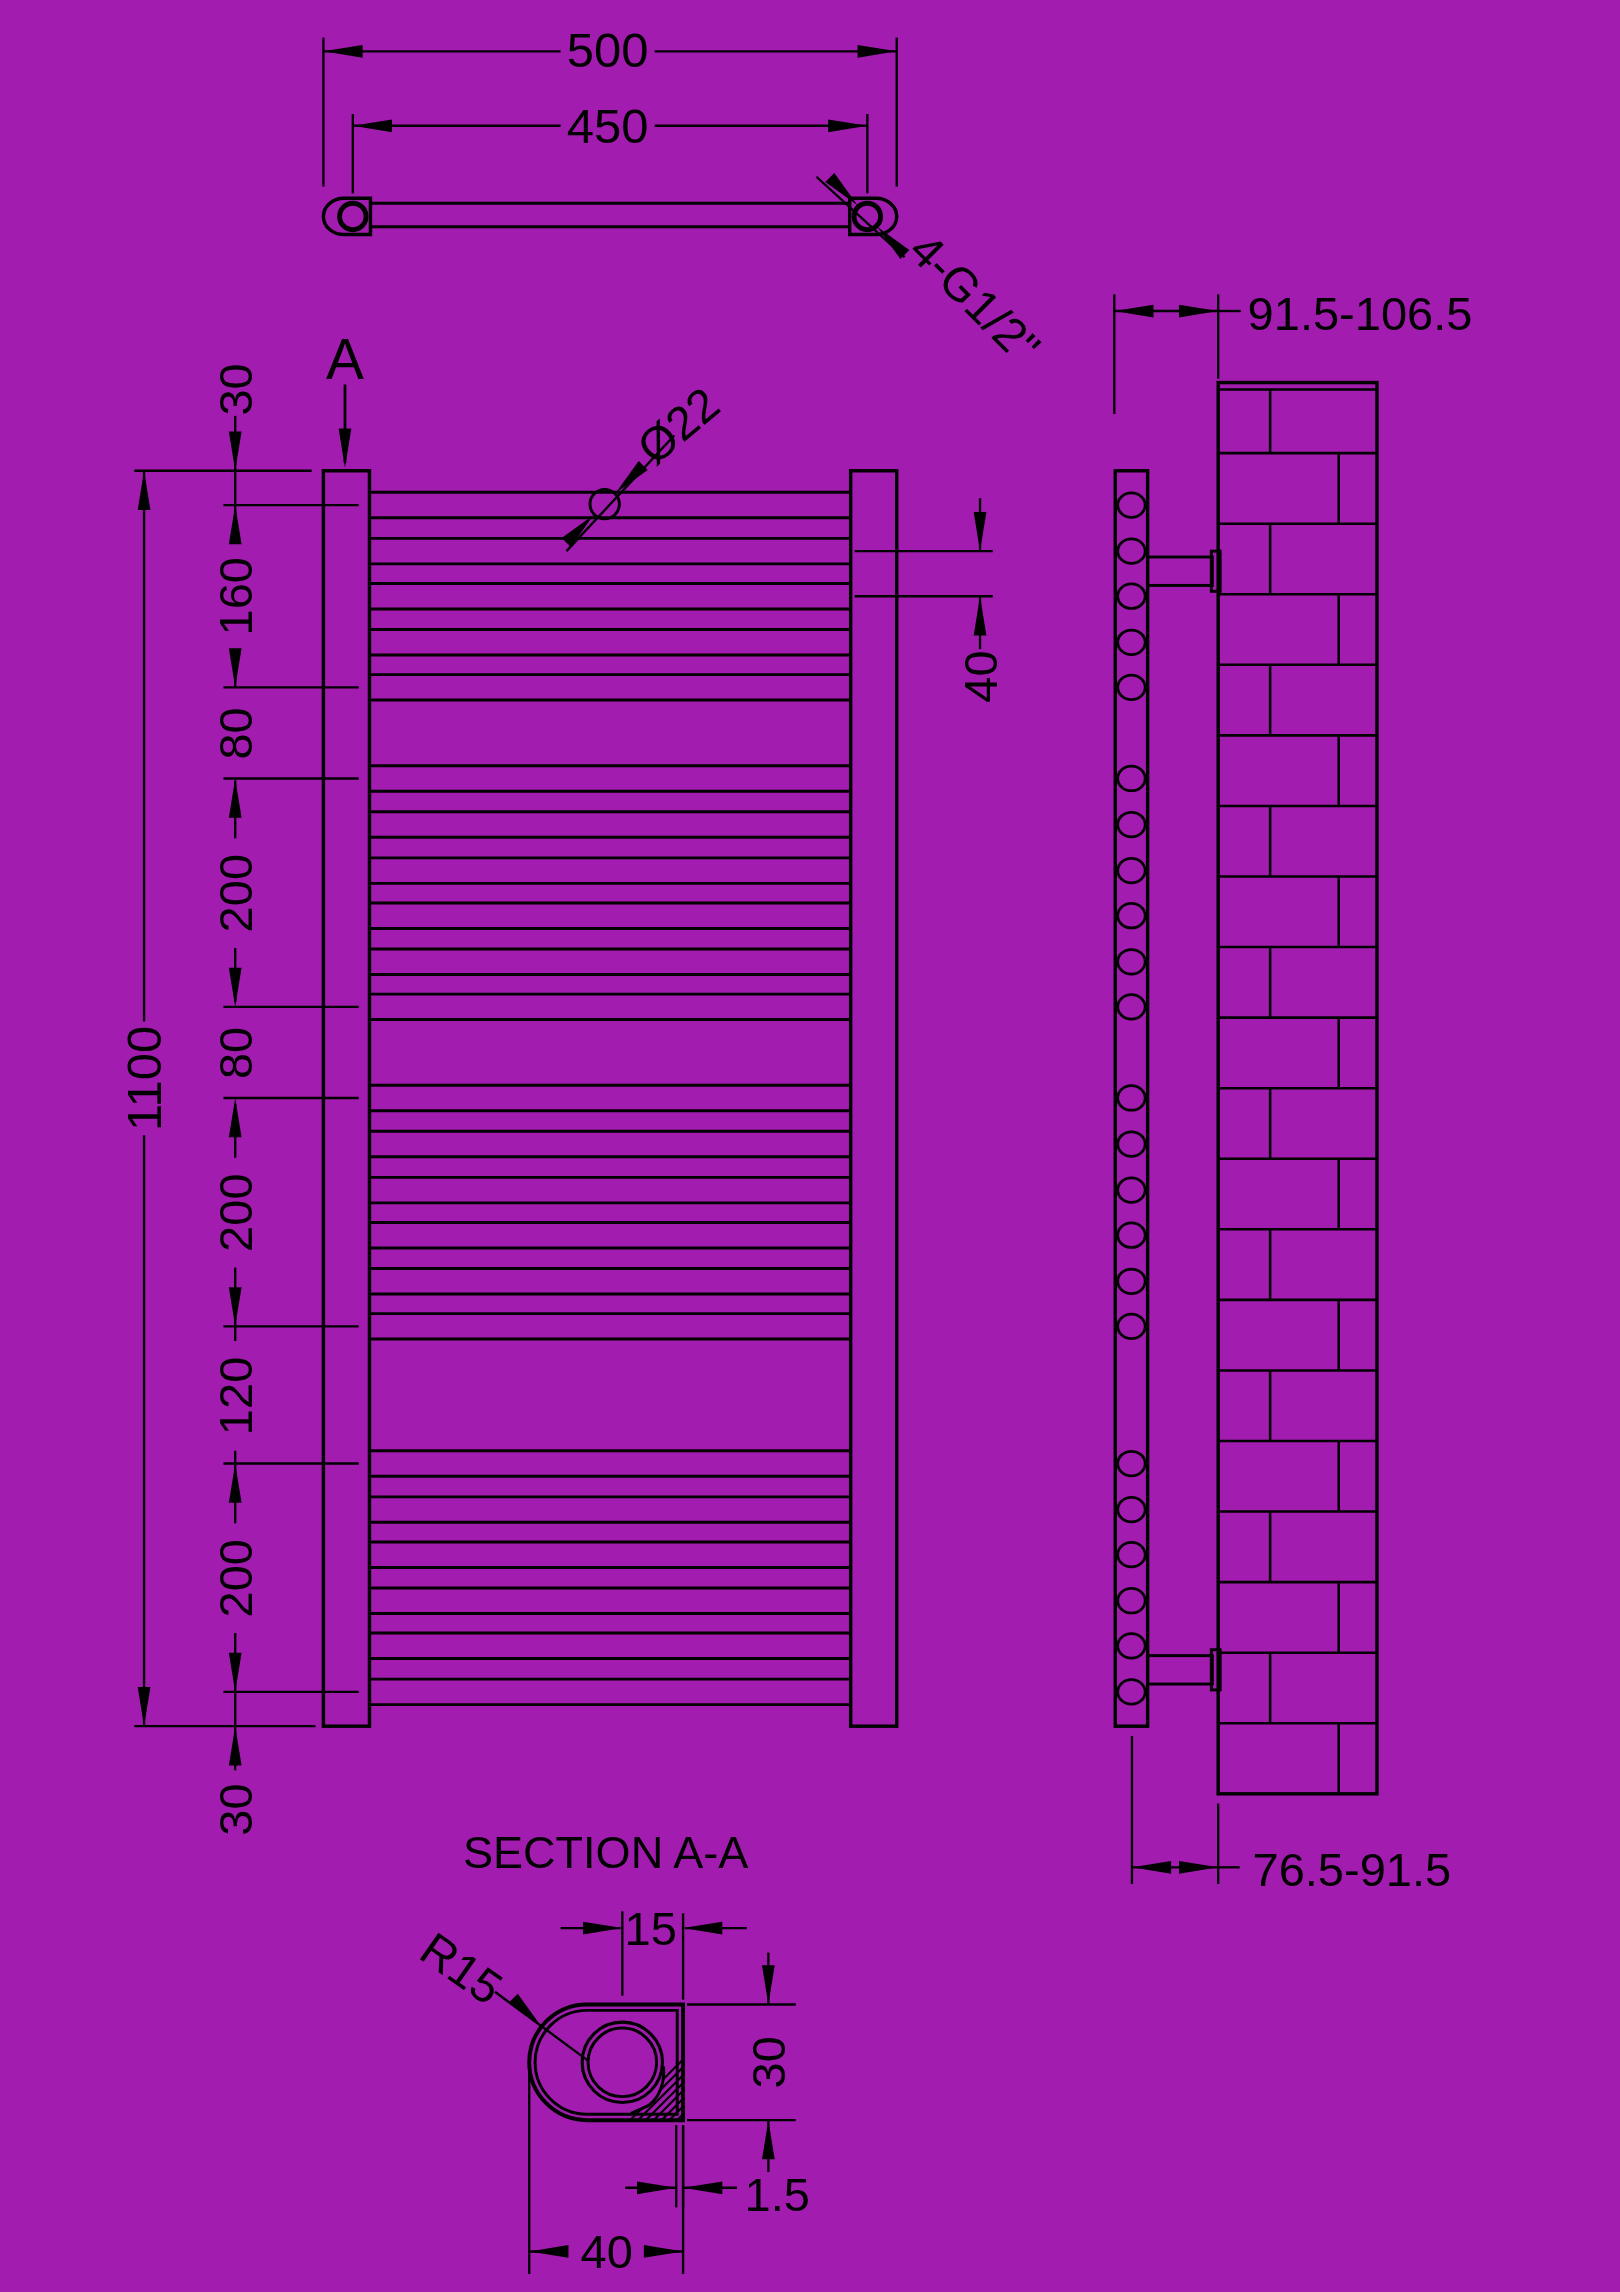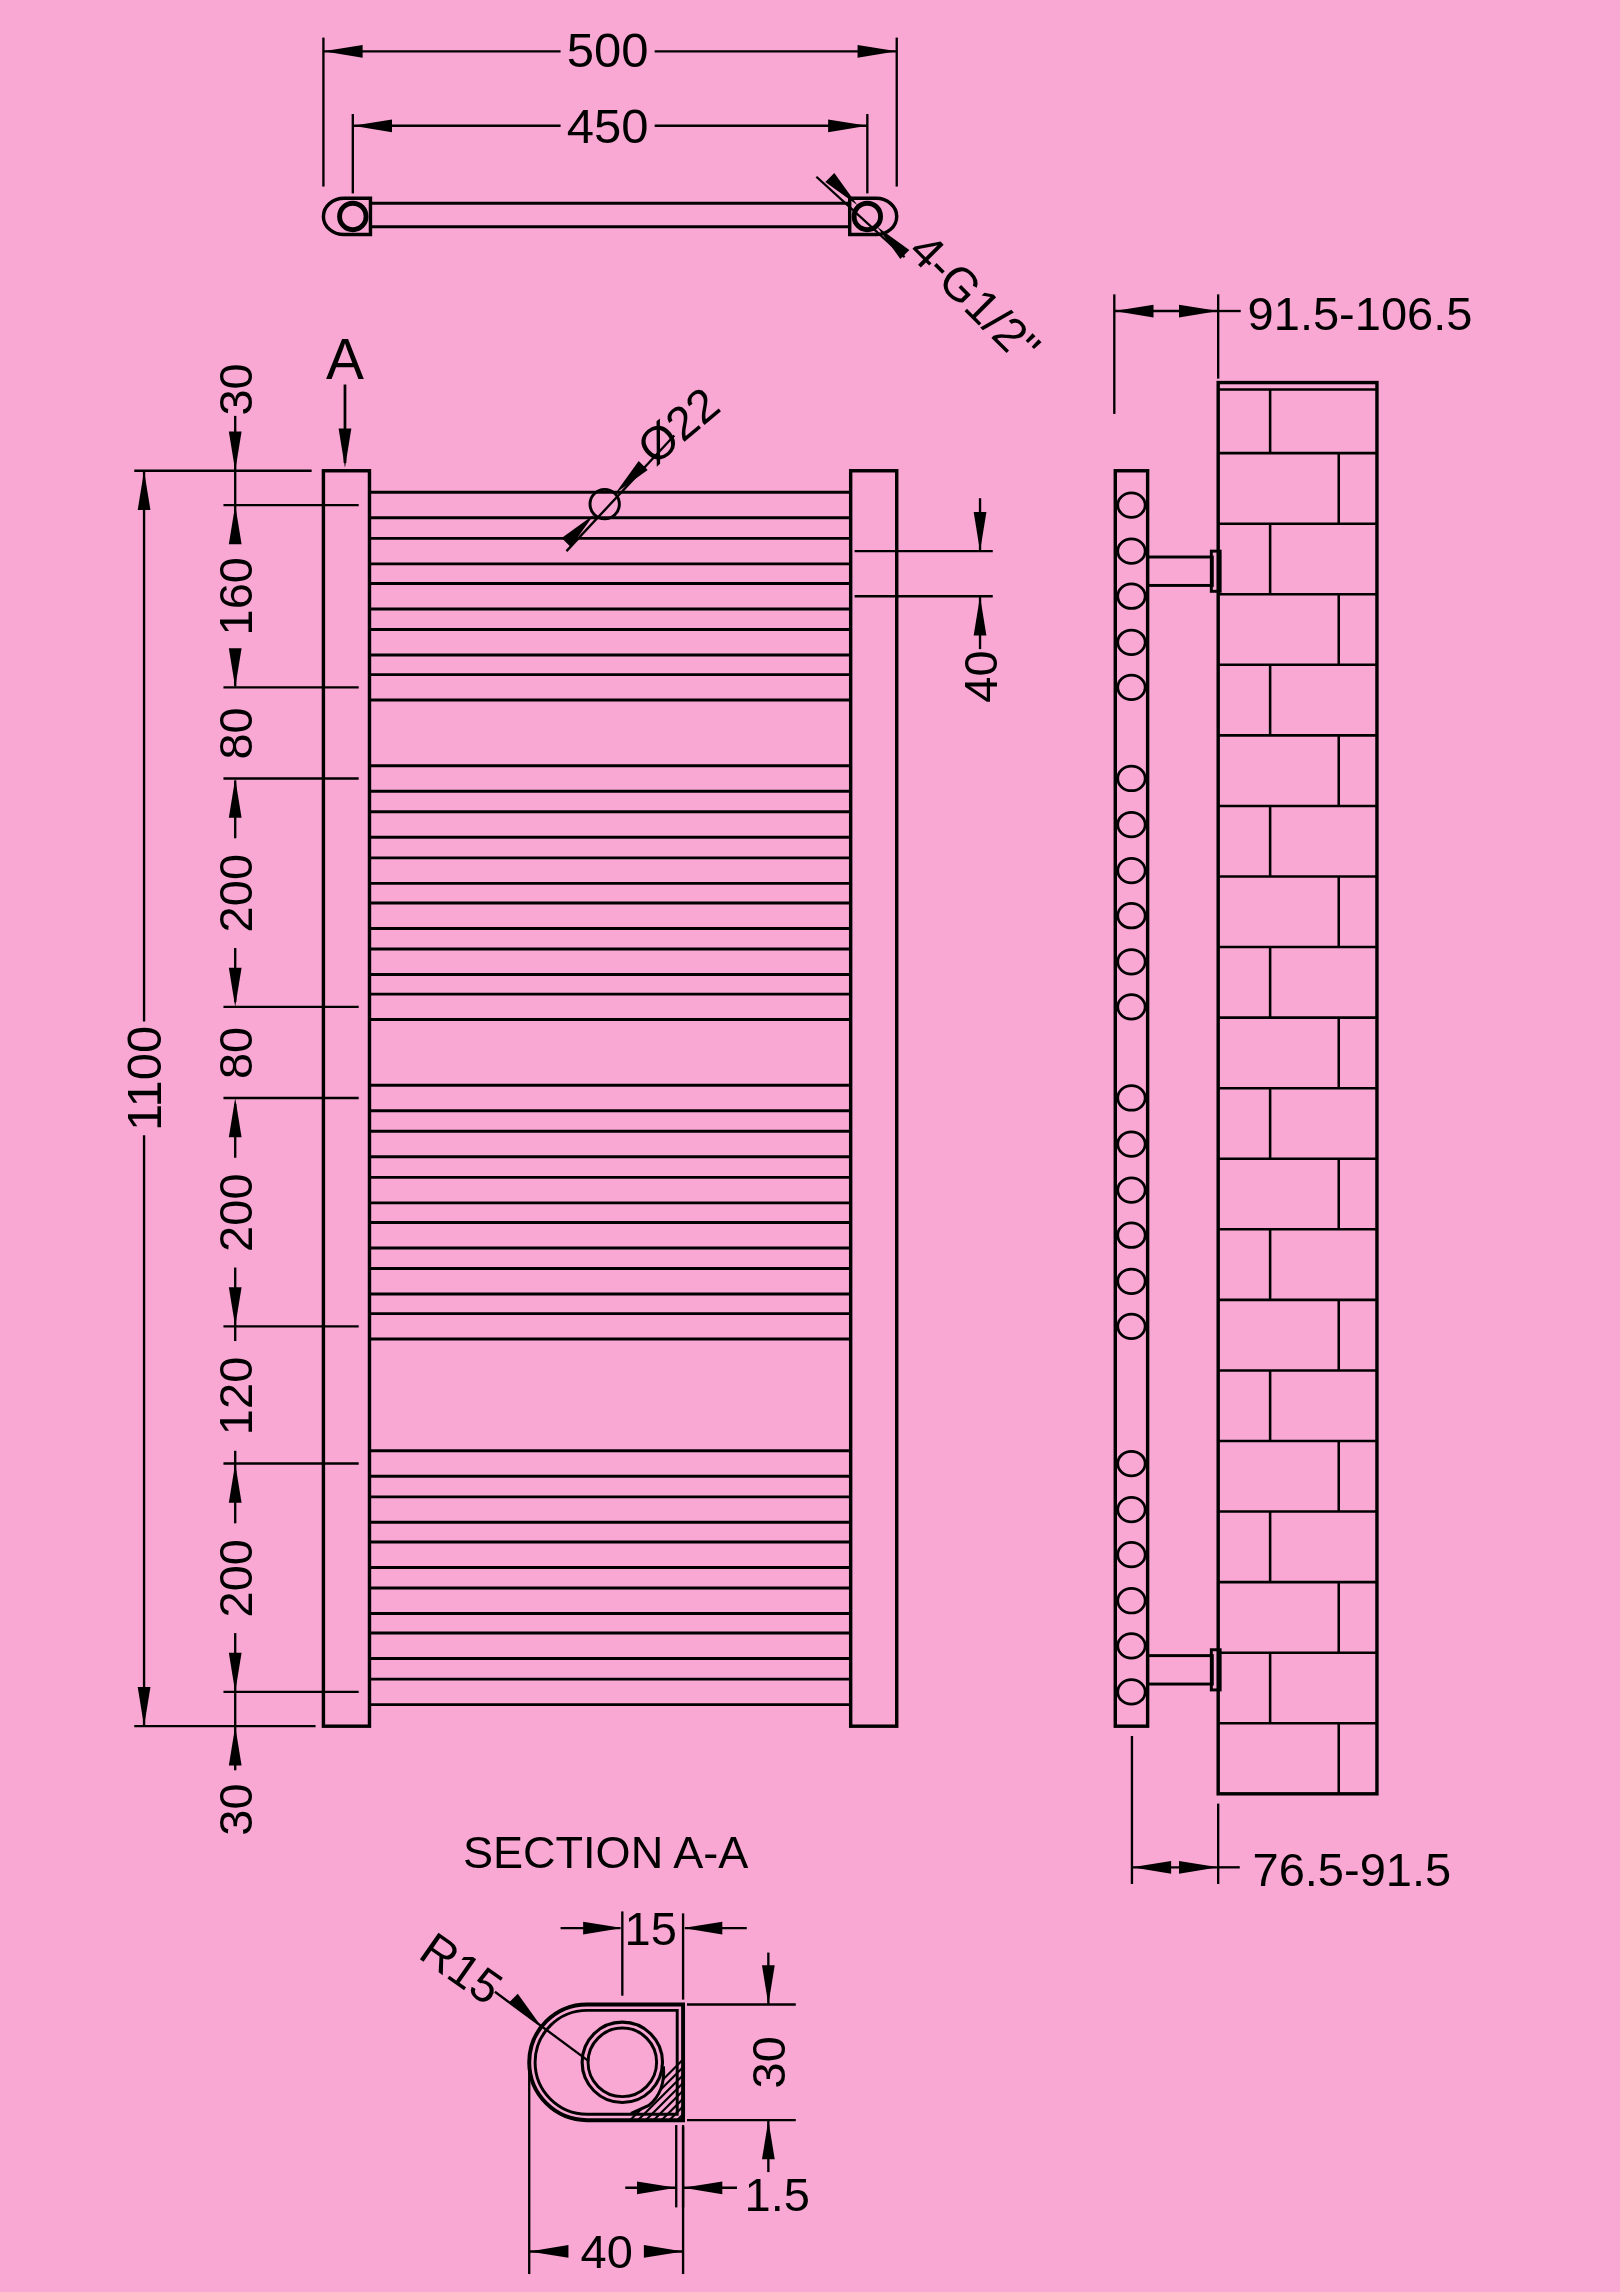--- a/index.html
+++ b/index.html
@@ -1,16 +1,16 @@
 <!DOCTYPE html>
 <html><head>
 <meta charset="utf-8">
 <style>
   html,body{margin:0;padding:0;background:#fff;}
-  #canvas{position:relative;width:1620px;height:2293px;background:#f9a8d4;overflow:hidden;}
+  #canvas{position:relative;width:1620px;height:2293px;background:#a21caf;overflow:hidden;}
   svg{position:absolute;left:0;top:0;}
   text{font-family:"Liberation Sans", sans-serif; fill:#000;}
   .dim{font-size:48px;}
   .big{font-size:50px;}
   .marker{font-size:58px;}
   .title{font-size:46px;}
 </style>
 </head>
 <body>
 

